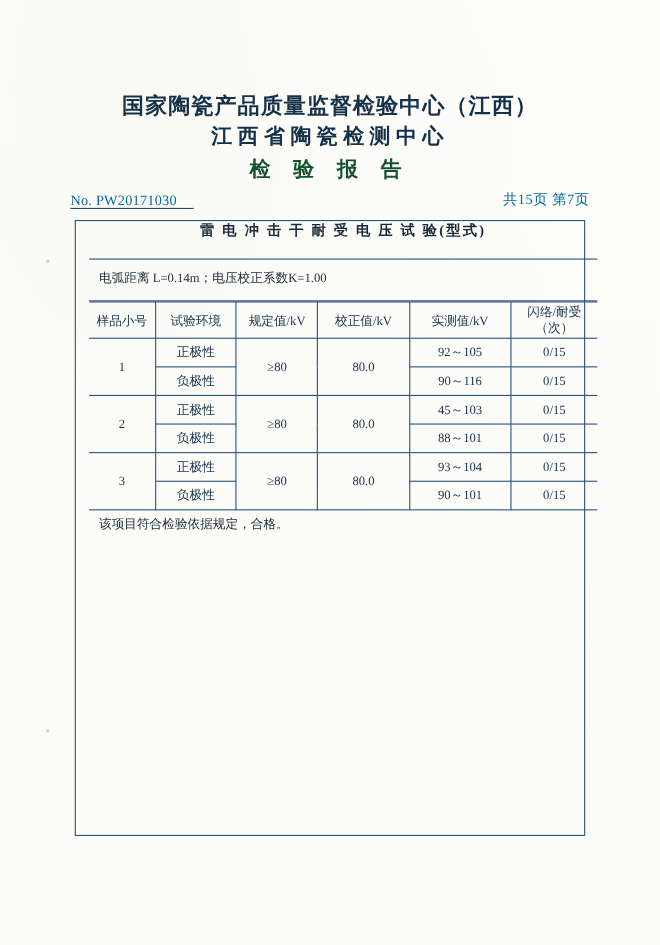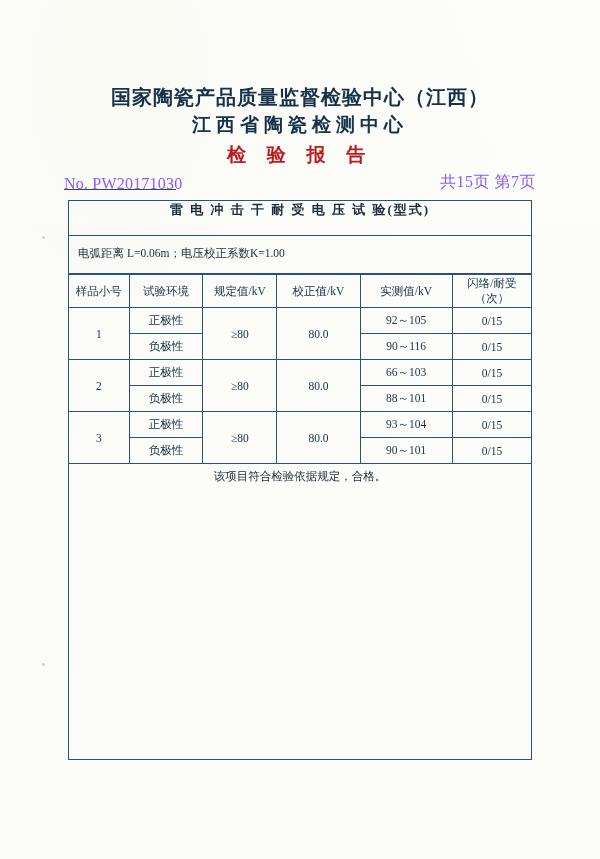--- a/index.html
+++ b/index.html
@@ -57,34 +57,34 @@
     font-size: 19px;
     font-weight: bold;
     letter-spacing: 5px;
     color: #16314a;
     line-height: 1.5;
   }
   .title-line3 {
     font-size: 19px;
     font-weight: bold;
     letter-spacing: 8px;
-    color: #b91c1c;
+    color: #14532d;
     line-height: 1.6;
   }
 
   .meta-row {
     position: absolute;
     left: 64px;
     right: 64px;
     top: 172px;
     display: flex;
     justify-content: space-between;
     align-items: flex-end;
-    font-size: 16px;
-    color: #8b5cf6;
+    font-size: 13px;
+    color: #0369a1;
   }
   .meta-row .report-no {
     letter-spacing: 0.2px;
   }
   .meta-row .page-no {
     letter-spacing: 0.5px;
   }
   .meta-underline {
     position: absolute;
     left: 64px;
@@ -142,35 +142,35 @@
   .col-polarity { width: 16%; }
   .col-spec { width: 16%; }
   .col-correct { width: 18%; }
   .col-measured { width: 20%; }
   .col-flash { width: 17%; }
 
   .note-cell {
     height: 26px;
     padding: 5px 9px;
     font-size: 11.5px;
-    text-align: center;
+    text-align: left;
   }
 
   .outer-wrap {
     position: absolute;
     left: 68px;
     top: 200px;
     width: 464px;
     height: 560px;
     border: 1px solid #2d5078;
     box-sizing: border-box;
   }
   .inner-content {
     position: absolute;
-    left: 0;
+    left: 12px;
     top: 0;
     width: 100%;
   }
   .divider {
     border-bottom: 1px solid #2d5078;
   }
 </style>
 </head>
 <body>
 
@@ -190,21 +190,21 @@
     <div class="page-no">共15页 第7页</div>
   </div>
   <div class="meta-underline"></div>
 
   <div class="outer-wrap">
     <div class="inner-content">
 
       <div class="section-title divider">雷 电 冲 击 干 耐 受 电 压 试 验(型式)</div>
 
       <div class="env-block divider">
-        <div class="env-line">电弧距离 L=0.06m；电压校正系数K=1.00</div>
+        <div class="env-line">电弧距离 L=0.14m；电压校正系数K=1.00</div>
       </div>
 
       <table class="grid-table">
         <tbody id="table-body">
             <tr class="head">
               <td class="col-sample nb-left">样品小号</td>
               <td class="col-polarity">试验环境</td>
               <td class="col-spec">规定值/kV</td>
               <td class="col-correct">校正值/kV</td>
               <td class="col-measured">实测值/kV</td>
@@ -221,21 +221,21 @@
             <tr>
               <td class="col-polarity">负极性</td>
               <td class="col-measured">90～116</td>
               <td class="col-flash nb-right">0/15</td>
             </tr>
             <tr>
               <td class="col-sample nb-left" rowspan="2">2</td>
               <td class="col-polarity">正极性</td>
               <td class="col-spec" rowspan="2">≥80</td>
               <td class="col-correct" rowspan="2">80.0</td>
-              <td class="col-measured">66～103</td>
+              <td class="col-measured">45～103</td>
               <td class="col-flash nb-right">0/15</td>
             </tr>
             <tr>
               <td class="col-polarity">负极性</td>
               <td class="col-measured">88～101</td>
               <td class="col-flash nb-right">0/15</td>
             </tr>
             <tr>
               <td class="col-sample nb-left" rowspan="2">3</td>
               <td class="col-polarity">正极性</td>

